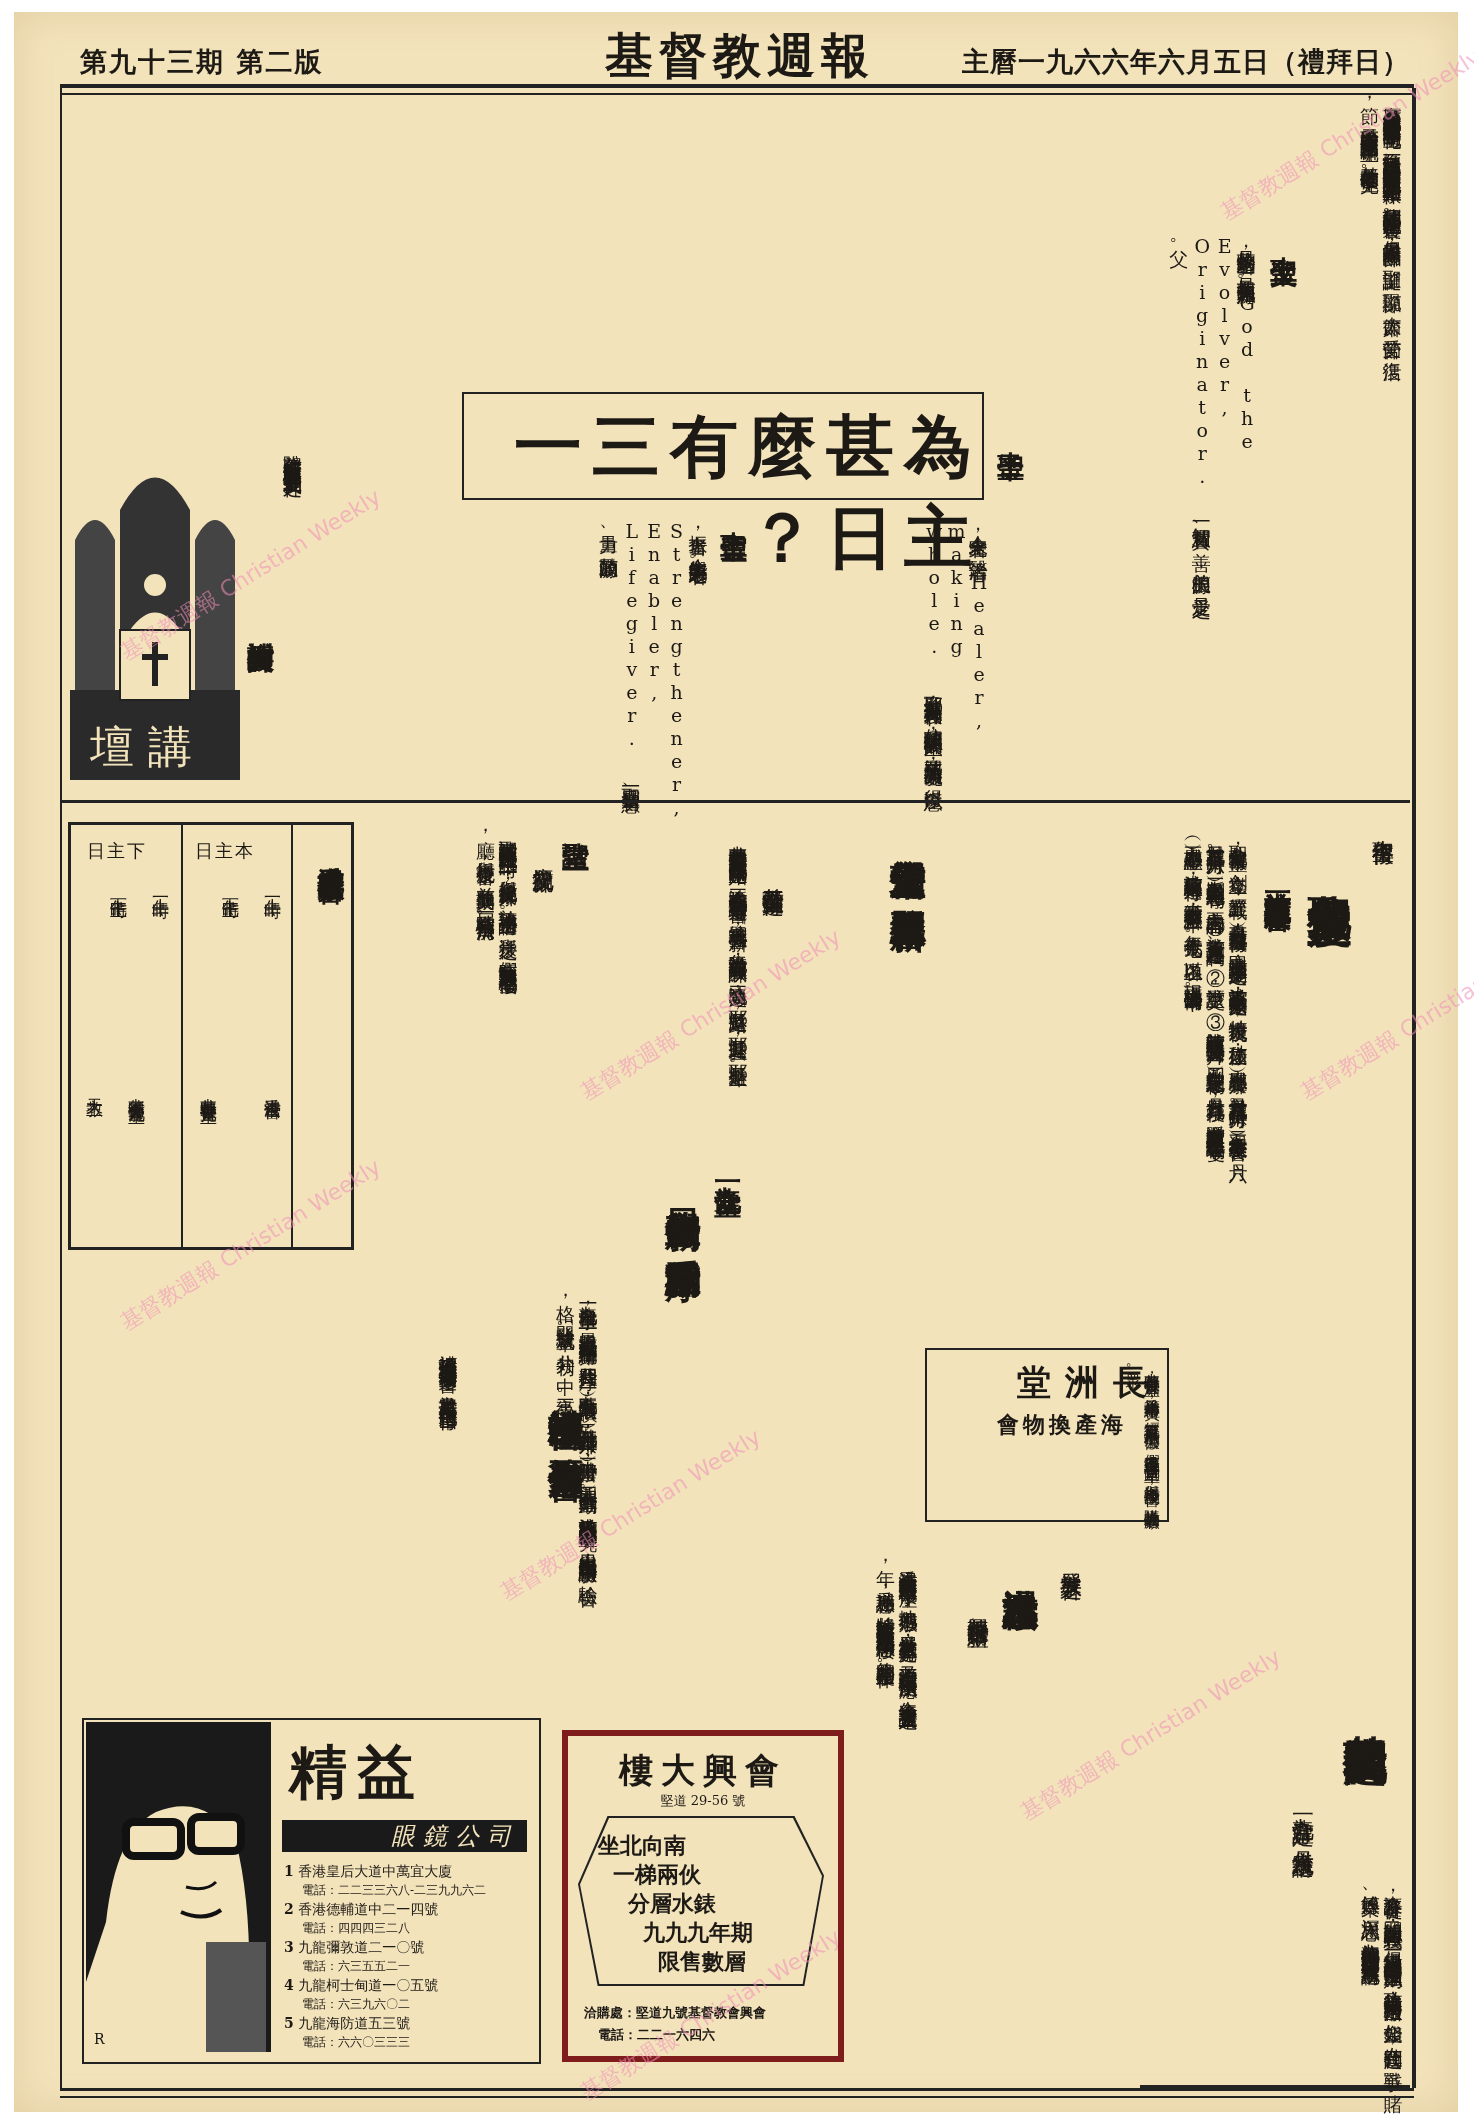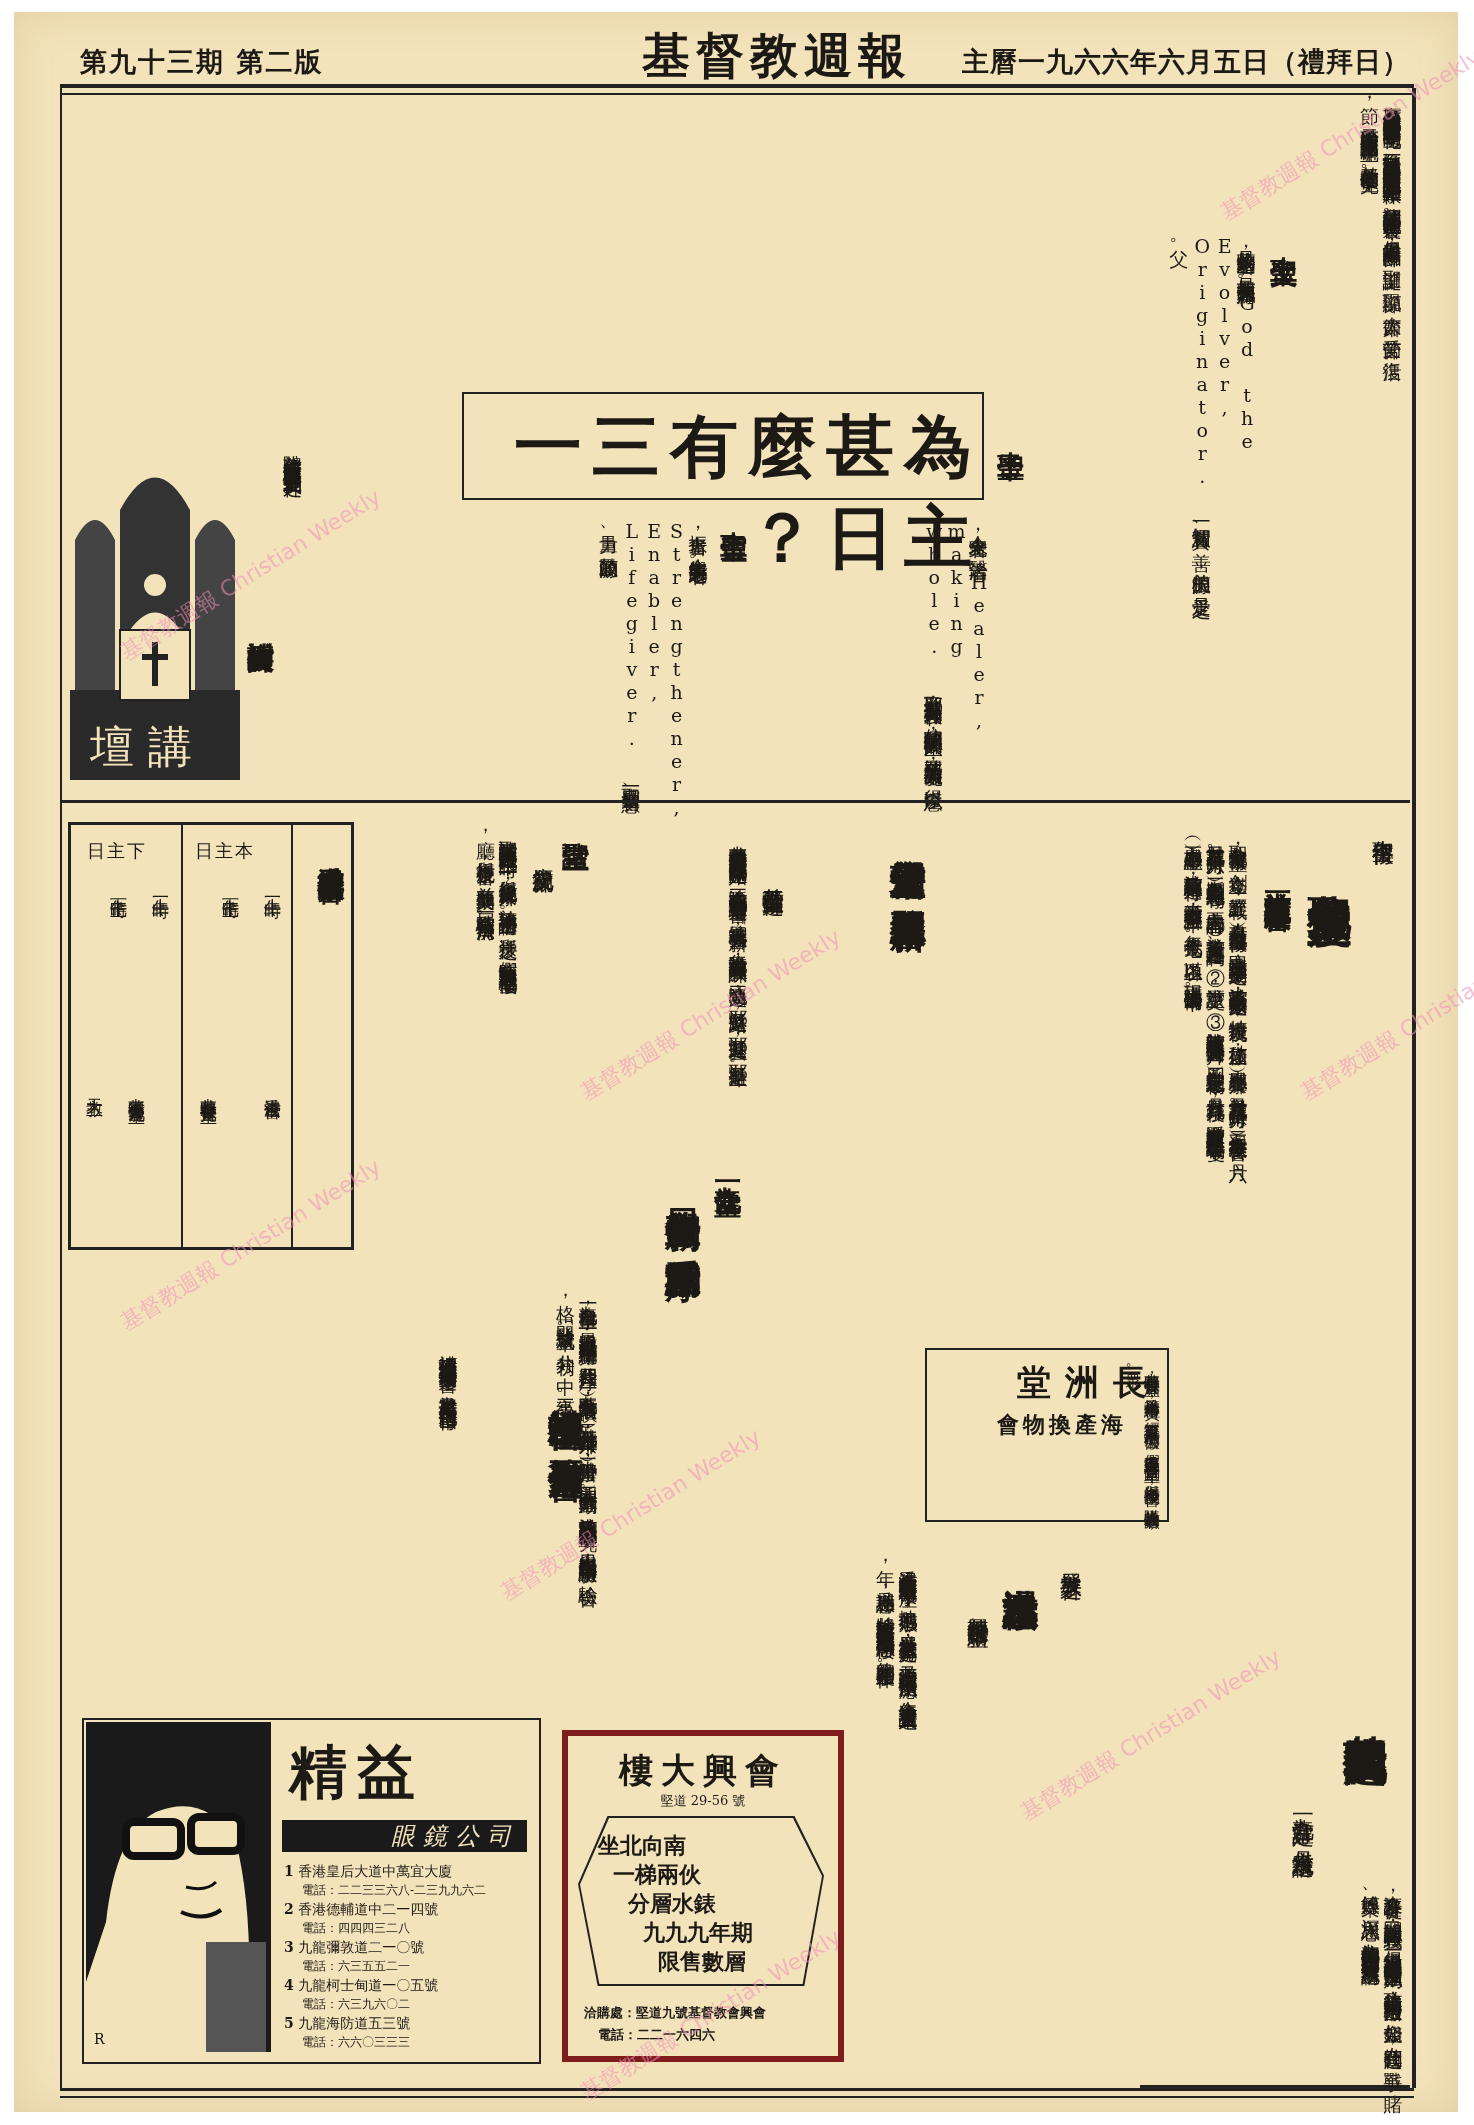--- a/index.html
+++ b/index.html
@@ -1,20 +1,20 @@
 <!DOCTYPE html>
 <html><head>
 <meta charset="utf-8">
 <style>
   html,body{margin:0;padding:0;}
   body{width:1474px;height:2125px;background:#fff;position:relative;overflow:hidden;font-family:"DejaVu Serif","Liberation Serif",serif;color:#1d1a16;}
   .paper{position:absolute;left:14px;top:12px;width:1444px;height:2100px;background:#f3e3bb;box-shadow:inset 0 0 40px rgba(150,110,50,.18);}
   .masthead{position:absolute;left:60px;top:24px;width:1360px;height:52px;}
   .mh-left{position:absolute;left:20px;top:20px;font-size:27px;font-weight:bold;letter-spacing:2px;}
-  .mh-title{position:absolute;left:50%;transform:translateX(-50%);top:0;font-size:48px;font-weight:bold;letter-spacing:6px;margin-left:37px;}
+  .mh-title{position:absolute;left:50%;transform:translateX(-50%);top:0;font-size:48px;font-weight:bold;letter-spacing:6px;}
   .mh-right{position:absolute;right:10px;top:20px;font-size:27px;font-weight:bold;letter-spacing:1px;}
   .rule-top{position:absolute;left:60px;top:84px;width:1354px;height:5px;border-top:4px solid #222;border-bottom:2px solid #222;}
   .vtext{writing-mode:vertical-rl;text-orientation:upright;position:absolute;line-height:1.18;letter-spacing:1px;}
   .body-t{font-size:19px;}
   .box{position:absolute;border:2px solid #222;}
   .hline{position:absolute;height:0;border-top:3px solid #222;}
   .vline{position:absolute;width:0;border-left:2px solid #222;}
   .head-xl{font-size:44px;font-weight:bold;}
   .head-l{font-size:36px;font-weight:bold;}
   .head-m{font-size:27px;font-weight:bold;}

